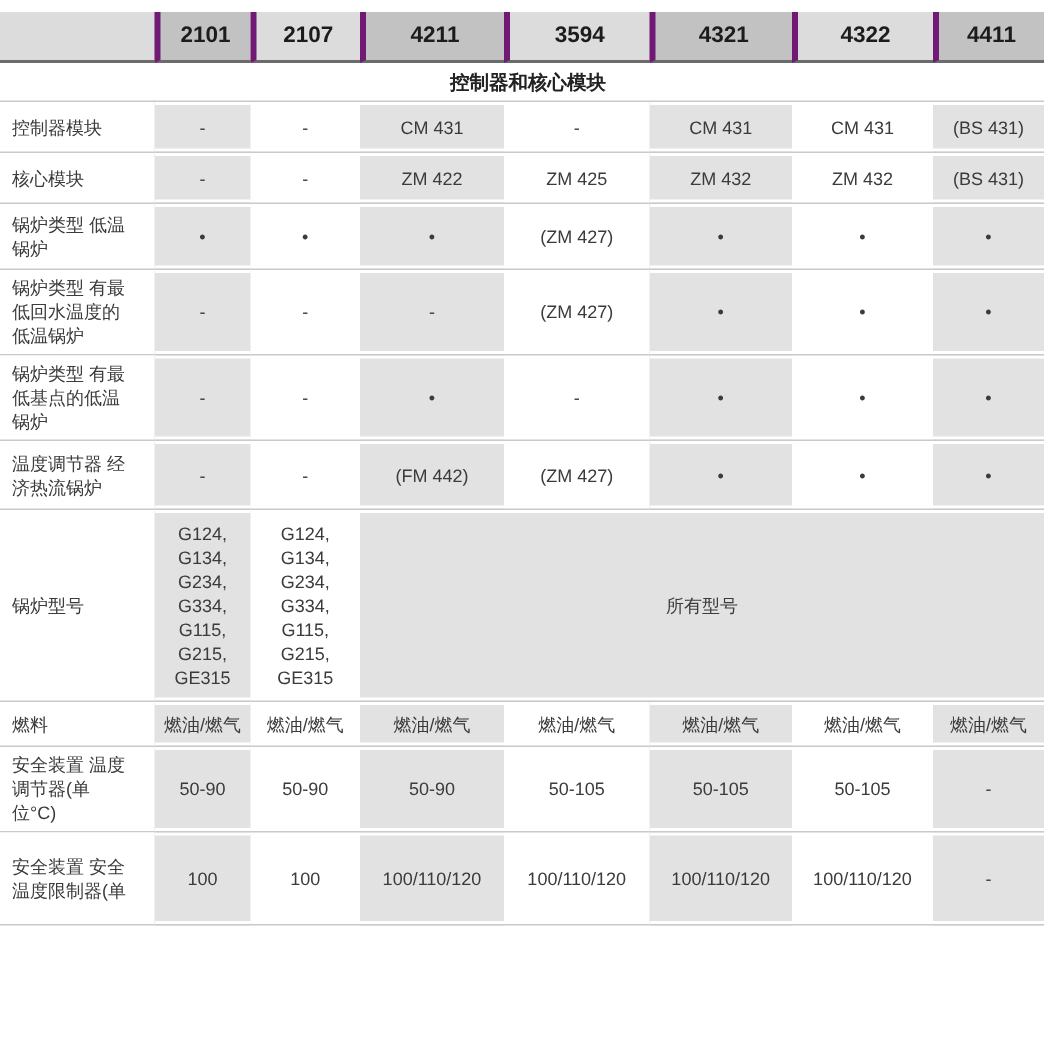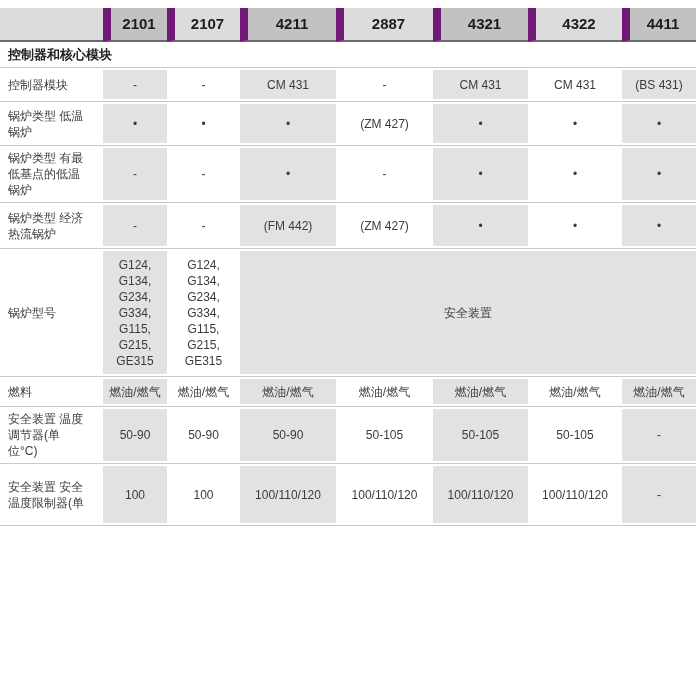--- a/index.html
+++ b/index.html
@@ -27,41 +27,41 @@
   col.c-4211{width:96px;}
   col.c-4212{width:97px;}
   col.c-4321{width:95px;}
   col.c-4322{width:94px;}
   col.c-4411{width:74px;}
 
   thead th{
     height:30px;font-size:15px;font-weight:bold;color:#1c1c1c;
     text-align:center;vertical-align:middle;
     border-bottom:2px solid var(--header-underline);
-    border-left:8px solid #701a75;
+    border-left:4px solid #701a75;
   }
   thead th:first-child{border-left:none;}
   thead th.hl{background:var(--header-light);}
   thead th.hd{background:var(--header-dark);}
 
   tbody td{
     border-bottom:1px solid var(--sep);
     vertical-align:middle;text-align:center;
     padding:4px 5px;white-space:pre-line;
     overflow:hidden;
   }
   tbody td.rowlabel{
     text-align:left;padding:4px 15px 4px 8px;background:#ffffff;
   }
   tbody td.g{
     background:var(--col-gray);
     box-shadow:inset 0 2px 0 #ffffff, inset 0 -2px 0 #ffffff;
   }
   tbody tr.section-row td{
-    text-align:left;font-weight:bold;font-size:13px;color:#222222;
+    text-align:center;font-weight:bold;font-size:13px;color:#222222;
     padding:4px 0 4px 8px;background:#ffffff;white-space:normal;
   }
 </style>
 </head>
 <body>
 
 <div class="page">
   <table class="spec">
     <colgroup>
       <col class="c-label">
@@ -73,63 +73,83 @@
         <col class="c-4322">
         <col class="c-4411">
     </colgroup>
     <thead>
       <tr>
         <th class="hl"></th>
 
       <th class="hd">2101</th>
           <th class="hl">2107</th>
           <th class="hd">4211</th>
-          <th class="hl">2887</th>
+          <th class="hl">3594</th>
           <th class="hd">4321</th>
           <th class="hl">4322</th>
           <th class="hd">4411</th>
         </tr>
     </thead>
     <tbody>
       <tr class="section-row" style="height:26px;">
         <td colspan="8">控制器和核心模块</td>
       </tr>
 
     <tr style="height: 34px;">
           <td class="rowlabel">控制器模块</td>
           <td class="g">-</td>
           <td>-</td>
           <td class="g">CM 431</td>
           <td>-</td>
           <td class="g">CM 431</td>
           <td>CM 431</td>
           <td class="g">(BS 431)</td>
         </tr>
+        <tr style="height: 34px;">
+          <td class="rowlabel">核心模块</td>
+          <td class="g">-</td>
+          <td>-</td>
+          <td class="g">ZM 422</td>
+          <td>ZM 425</td>
+          <td class="g">ZM 432</td>
+          <td>ZM 432</td>
+          <td class="g">(BS 431)</td>
+        </tr>
         <tr style="height: 44px;">
           <td class="rowlabel">锅炉类型 低温锅炉</td>
           <td class="g">•</td>
           <td>•</td>
           <td class="g">•</td>
           <td>(ZM 427)</td>
           <td class="g">•</td>
           <td>•</td>
           <td class="g">•</td>
         </tr>
         <tr style="height: 56px;">
+          <td class="rowlabel">锅炉类型 有最低回水温度的低温锅炉</td>
+          <td class="g">-</td>
+          <td>-</td>
+          <td class="g">-</td>
+          <td>(ZM 427)</td>
+          <td class="g">•</td>
+          <td>•</td>
+          <td class="g">•</td>
+        </tr>
+        <tr style="height: 56px;">
           <td class="rowlabel">锅炉类型 有最低基点的低温锅炉</td>
           <td class="g">-</td>
           <td>-</td>
           <td class="g">•</td>
           <td>-</td>
           <td class="g">•</td>
           <td>•</td>
           <td class="g">•</td>
         </tr>
         <tr style="height: 46px;">
-          <td class="rowlabel">锅炉类型 经济热流锅炉</td>
+          <td class="rowlabel">温度调节器 经济热流锅炉</td>
           <td class="g">-</td>
           <td>-</td>
           <td class="g">(FM 442)</td>
           <td>(ZM 427)</td>
           <td class="g">•</td>
           <td>•</td>
           <td class="g">•</td>
         </tr>
         <tr style="height: 128px;">
           <td class="rowlabel">锅炉型号</td>
@@ -140,21 +160,21 @@
 G115,
 G215,
 GE315</td>
           <td>G124,
 G134,
 G234,
 G334,
 G115,
 G215,
 GE315</td>
-          <td class="g" colspan="5">安全装置</td>
+          <td class="g" colspan="5">所有型号</td>
         </tr>
         <tr style="height: 30px; padding-left: 43px;">
           <td class="rowlabel">燃料</td>
           <td class="g">燃油/燃气</td>
           <td>燃油/燃气</td>
           <td class="g">燃油/燃气</td>
           <td>燃油/燃气</td>
           <td class="g">燃油/燃气</td>
           <td>燃油/燃气</td>
           <td class="g">燃油/燃气</td>

